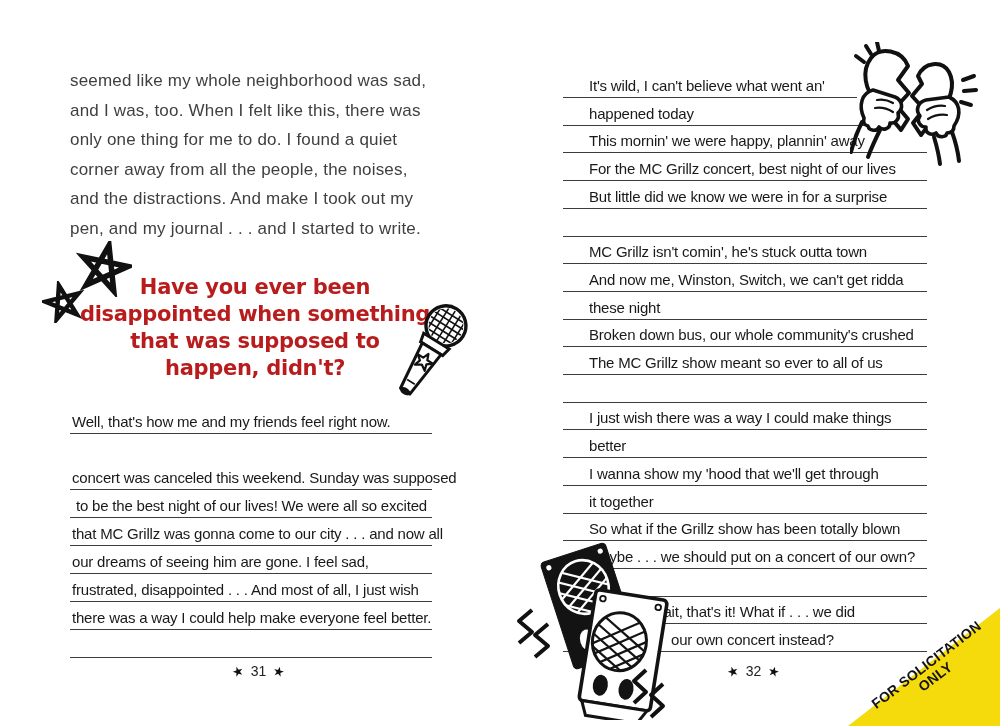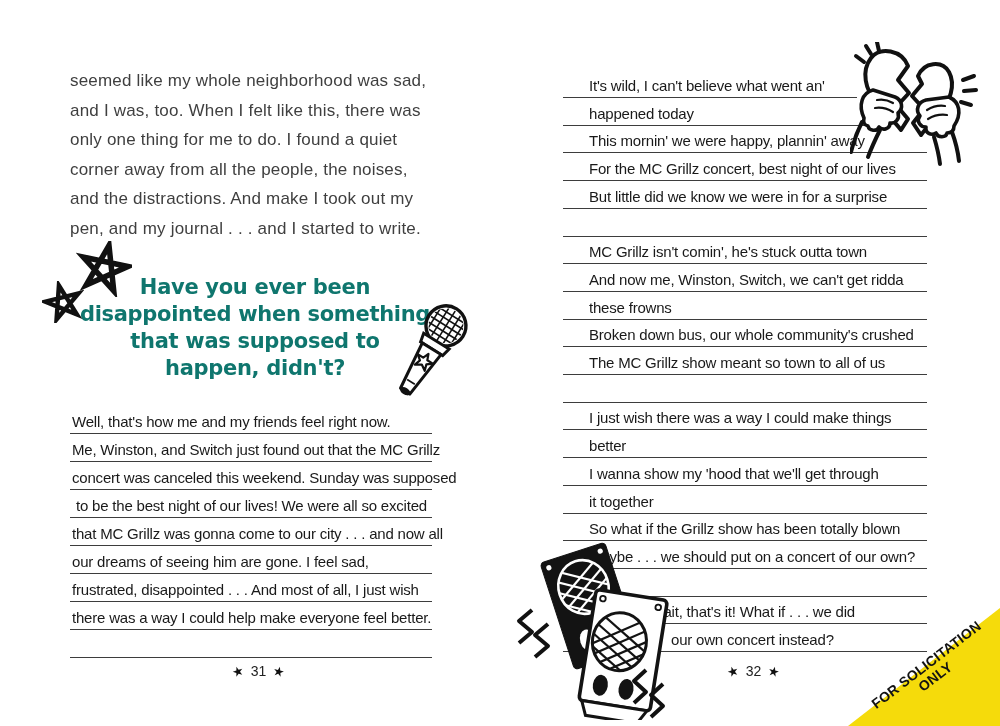--- a/index.html
+++ b/index.html
@@ -6,21 +6,21 @@
   #stage{position:relative;width:1000px;height:726px;background:#ffffff;overflow:hidden;
          font-family:"Liberation Sans",sans-serif;color:#1c1c1c;text-decoration:underline;}
 
   
   #intro{position:absolute;left:70px;top:66px;width:380px;}
   .para-line{font-size:17px;line-height:29.5px;color:#3f3f3f;letter-spacing:.2px;white-space:pre;}
 
   
   #heading{position:absolute;left:70px;top:274px;width:370px;text-align:center;}
   .heading-line{font-family:"DejaVu Sans",sans-serif;font-weight:bold;font-size:21px;
-                line-height:27px;color:#0f766e;letter-spacing:-0.3px;}
+                line-height:27px;color:#b91c1c;letter-spacing:-0.3px;}
 
   
   .jrow{position:absolute;height:27px;border-bottom:1.5px solid #3d3d3d;
         display:flex;align-items:flex-end;}
   .jtext{font-size:15px;letter-spacing:-0.2px;color:#191919;white-space:pre;
          padding-bottom:3px;font-family:"Liberation Sans",sans-serif;}
 
   #left-lines{position:absolute;left:70px;top:0;width:362px;height:726px;pointer-events:none;}
   #right-lines{position:absolute;left:563px;top:0;width:364px;height:726px;pointer-events:none;}
   #left-lines .jrow,#right-lines .jrow{left:0;right:0;}
@@ -67,23 +67,20 @@
       <div class="heading-line">Have you ever been</div>
       <div class="heading-line">disappointed when something</div>
       <div class="heading-line">that was supposed to</div>
       <div class="heading-line">happen, didn't?</div>
     </div>
 
   <div id="left-lines">
       <div class="jrow" style="top: 406px; left: 0px; right: 0px;">
         <span class="jtext" style="padding-left: 2px;">Well, that's how me and my friends feel right now.</span>
       </div>
-      <div class="jrow" style="top: 434px; left: 0px; right: 0px;">
-        <span class="jtext" style="padding-left: 2px;">Me, Winston, and Switch just found out that the MC Grillz</span>
-      </div>
       <div class="jrow" style="top: 462px; left: 0px; right: 0px;">
         <span class="jtext" style="padding-left: 2px;">concert was canceled this weekend. Sunday was supposed</span>
       </div>
       <div class="jrow" style="top: 518px; left: 0px; right: 0px;">
         <span class="jtext" style="padding-left: 2px;">that MC Grillz was gonna come to our city . . . and now all</span>
       </div>
       <div class="jrow" style="top: 490px; left: 0px; right: 0px;">
         <span class="jtext" style="padding-left: 2px;"> to be the best night of our lives! We were all so excited</span>
       </div>
       <div class="jrow" style="top: 546px; left: 0px; right: 0px;">
@@ -118,27 +115,27 @@
       <div class="jrow" style="top: 208.5px; left: 0px; right: 0px;">
         <span class="jtext" style="padding-left: 26px;"></span>
       </div>
       <div class="jrow" style="top: 263.9px; left: 0px; right: 0px;">
         <span class="jtext" style="padding-left: 26px;">And now me, Winston, Switch, we can't get ridda</span>
       </div>
       <div class="jrow" style="top: 236.2px; left: 0px; right: 0px;">
         <span class="jtext" style="padding-left: 26px;">MC Grillz isn't comin', he's stuck outta town</span>
       </div>
       <div class="jrow" style="top: 291.6px; left: 0px; right: 0px;">
-        <span class="jtext" style="padding-left: 26px;">these frowns</span>
+        <span class="jtext" style="padding-left: 26px;">these night</span>
       </div>
       <div class="jrow" style="top: 319.3px; left: 0px; right: 0px;">
         <span class="jtext" style="padding-left: 26px;">Broken down bus, our whole community's crushed</span>
       </div>
       <div class="jrow" style="top: 347px; left: 0px; right: 0px;">
-        <span class="jtext" style="padding-left: 26px;">The MC Grillz show meant so town to all of us</span>
+        <span class="jtext" style="padding-left: 26px;">The MC Grillz show meant so ever to all of us</span>
       </div>
       <div class="jrow" style="top: 374.7px; left: 0px; right: 0px;">
         <span class="jtext" style="padding-left: 26px;"></span>
       </div>
       <div class="jrow" style="top: 402.4px; left: 0px; right: 0px;">
         <span class="jtext" style="padding-left: 26px;">I just wish there was a way I could make things</span>
       </div>
       <div class="jrow" style="top: 430.1px; left: 0px; right: 0px;">
         <span class="jtext" style="padding-left: 26px; text-align: right;">better</span>
       </div>

